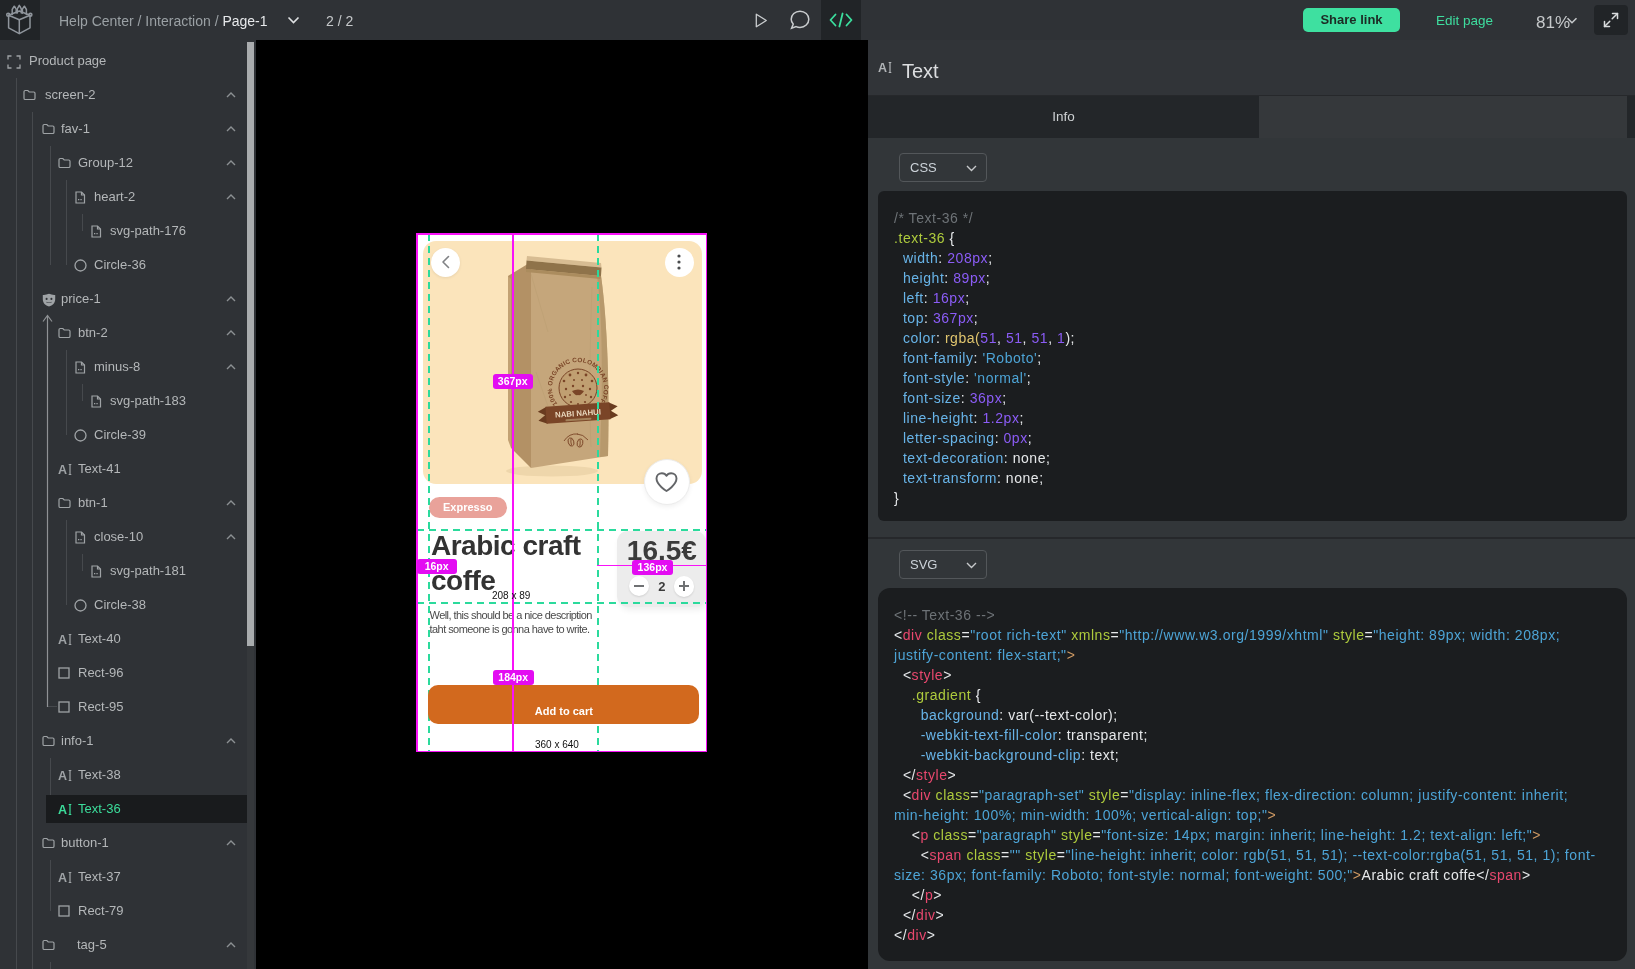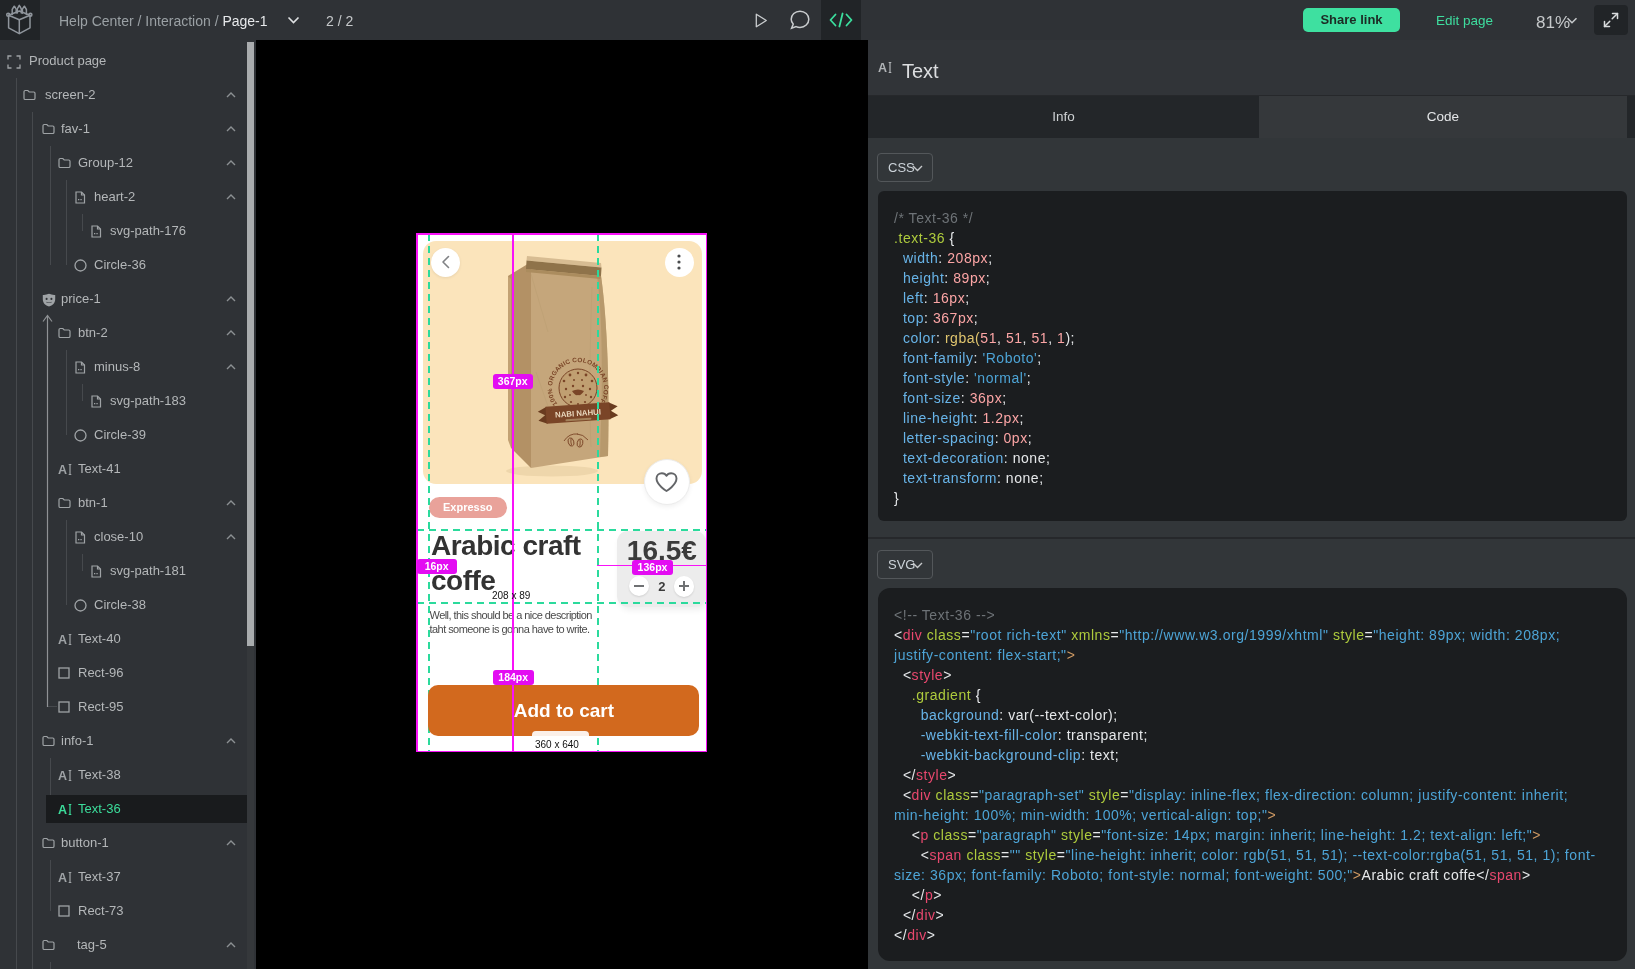--- a/index.html
+++ b/index.html
@@ -10,23 +10,23 @@
 #canvas{position:absolute;left:256px;top:40px;width:612px;height:929px;background:#000;}
 #rpanel{position:absolute;left:868px;top:40px;width:767px;height:929px;background:#323639;}
 .row{position:absolute;height:34px;line-height:34px;font-size:13px;color:#b4b7b9;white-space:nowrap;}
 .guide{position:absolute;width:1px;background:#46494d;}
 .chev{position:absolute;width:10px;height:6px;}
 .lbl{position:absolute;z-index:9;background:#e30cf2;color:#fff;font-size:10.5px;font-weight:bold;border-radius:3px;text-align:center;line-height:14px;height:15px;}
 .mline{position:absolute;z-index:8;background:#f911f9;}
 .dashv{position:absolute;z-index:3;width:2px;background:repeating-linear-gradient(to bottom,#2bda9c 0 7px,transparent 7px 12px);}
 .dashh{position:absolute;z-index:6;height:2px;background:repeating-linear-gradient(to right,#2bda9c 0 7px,transparent 7px 12px);}
 .cl{height:20px;line-height:20px;font-size:14px;letter-spacing:0.55px;white-space:pre;color:#e6e8ea;}
-.c{color:#6e7377;} .s{color:#aecb3d;} .p{color:#68b4e8;} .n{color:#fca5a5;}
+.c{color:#6e7377;} .s{color:#aecb3d;} .p{color:#68b4e8;} .n{color:#8b5cf6;}
 .y{color:#e0c56e;} .o{color:#4da4d6;} .r{color:#e8486e;} .t{color:#cf9a63;}
-.dd{position:absolute;width:56px;height:29px;border:1px solid #53575a;border-radius:4px;color:#ccd3d9;font-size:13px;line-height:27px;padding-left:10px;}
+.dd{position:absolute;width:88px;height:29px;border:1px solid #53575a;border-radius:4px;color:#ccd3d9;font-size:13px;line-height:27px;padding-left:10px;margin-left:22px;}
 </style></head>
 <body>
 
 <div id="topbar">
 <div class="tile" style="left:0;"></div>
 <svg class="abs" style="left:0;top:0;" width="40" height="40" viewBox="0 0 40 40" fill="none" stroke="#8f959c" stroke-width="1.5" stroke-linejoin="round" stroke-linecap="round">
 <path d="M12.2 14.5 V9.5 L14.2 6.2 L16.2 9.2 V13"></path>
 <path d="M17.3 13 V8.8 L19.3 5.4 L21.3 8.8 V13"></path>
 <path d="M22.4 13.2 V9.2 L24.4 6.2 L26.4 9.5 V14.5"></path>
 <path d="M13.7 7.1 L14.6 6.2 L15.5 7.5" stroke-width="1"></path>
@@ -238,21 +238,21 @@
     </svg>
 <svg style="left:58px;top:831px;position:absolute;" width="15" height="13" viewBox="0 0 15 13" fill="none">
       <text x="0" y="11" font-size="12.5" font-weight="bold" font-family="Liberation Sans" fill="#9fa3a6">A</text>
       <path d="M12 1.5 V11.5" stroke="#9fa3a6" stroke-width="1.2"></path>
       <path d="M10.7 1.5 H13.3 M10.7 11.5 H13.3" stroke="#9fa3a6" stroke-width="1"></path>
     </svg>
 <div class="row" style="left:78px;top:820px;color:#b4b7b9;">Text-37</div>
 <svg style="left:58px;top:865px;position:absolute;" width="12" height="12" viewBox="0 0 12 12" fill="none" stroke="#9fa3a6" stroke-width="1.3">
       <rect x="1" y="1" width="10" height="10"></rect>
     </svg>
-<div class="row" style="left:78px;top:854px;color:#b4b7b9;">Rect-73</div>
+<div class="row" style="left:78px;top:854px;color:#b4b7b9;">Rect-79</div>
 <svg style="left:42px;top:899px;position:absolute;" width="13" height="12" viewBox="0 0 13 12" fill="none" stroke="#9fa3a6" stroke-width="1.2">
       <path d="M1 2.8 C1 2 1.5 1.5 2.3 1.5 H4.8 L6.2 3 H10.7 C11.5 3 12 3.5 12 4.3 V9.2 C12 10 11.5 10.5 10.7 10.5 H2.3 C1.5 10.5 1 10 1 9.2 Z"></path>
     </svg>
 <div class="row" style="left:61px;top:888px;color:#b4b7b9;margin-left:16px;">tag-5</div>
 <svg class="chev" style="left:226px;top:902px;" viewBox="0 0 10 6" fill="none" stroke="#8c9093" stroke-width="1.4">
       <path d="M1 5 L5 1 L9 5"></path>
     </svg>
 <svg class="abs" style="left:41px;top:272px;" width="13" height="395" viewBox="0 0 13 395" fill="none" stroke="#8f9295" stroke-width="1.2">
       <path d="M6.5 4 V395"></path>
       <path d="M2 9.5 L6.5 3.5 L11 9.5"></path>
@@ -333,21 +333,21 @@
 <div class="abs" style="left:175px;top:488px;width:172px;font-size:28px;line-height:35px;font-weight:bold;color:#333;letter-spacing:-0.5px;">Arabic craft coffe</div>
 <div class="abs" style="left:173.5px;top:569px;font-size:11px;letter-spacing:-0.55px;line-height:13.6px;color:#4a4a4a;white-space:nowrap;">Well, this should be a nice description<br>taht someone is gonna have to write.</div>
 <div class="abs" style="z-index:5;left:361.3px;top:490.8px;width:89.2px;height:76px;background:#ececec;border-radius:11px;box-shadow:2px 3px 6px rgba(0,0,0,0.07);"></div>
 <div class="abs" style="z-index:5;left:361.3px;top:494.5px;width:89.2px;font-size:28px;font-weight:bold;color:#3b3b3b;text-align:center;">16.5€</div>
 <div class="abs" style="z-index:5;left:372.9px;top:535.8px;width:20.5px;height:20.5px;background:#fff;border-radius:50%;box-shadow:0 1px 2px rgba(0,0,0,0.12);"></div>
 <div class="abs" style="z-index:5;left:378.2px;top:545px;width:10px;height:2px;background:#6f7173;"></div>
 <div class="abs" style="z-index:5;left:392.9px;top:539px;width:26px;font-size:13px;font-weight:bold;color:#3b3b3b;text-align:center;">2</div>
 <div class="abs" style="z-index:5;left:417.8px;top:536px;width:20.5px;height:20.5px;background:#fff;border-radius:50%;box-shadow:0 1px 2px rgba(0,0,0,0.12);"></div>
 <div class="abs" style="z-index:5;left:423.1px;top:545.2px;width:10px;height:2px;background:#6f7173;"></div>
 <div class="abs" style="z-index:5;left:427.1px;top:541.2px;width:2px;height:10px;background:#6f7173;"></div>
-<div class="abs" style="z-index:5;left:172.4px;top:645px;width:271px;height:51px;background:#d2691e;border-radius:10px;color:#fff;font-size:19px;font-weight:bold;text-align:center;line-height:52.3px;">Add to cart</div>
+<div class="abs" style="z-index:5;left:172.4px;top:645px;width:271px;height:39px;background:#d2691e;border-radius:10px;color:#fff;font-size:11px;font-weight:bold;text-align:center;line-height:52.3px;">Add to cart</div>
 <div class="abs" style="z-index:5;left:275.6px;top:691px;width:57px;height:18px;background:rgba(255,255,255,0.9);border-radius:4px;"></div>
 <div class="dashv" style="left:171.6px;top:193.5px;height:517.5px;"></div>
 <div class="dashv" style="left:340.7px;top:193.5px;height:517.5px;"></div>
 <div class="dashh" style="left:160.5px;top:489px;width:290px;"></div>
 <div class="dashh" style="left:160.5px;top:562px;width:290px;"></div>
 <div class="mline" style="left:160px;top:193.5px;width:1.5px;height:518px;"></div>
 <div class="mline" style="left:449.5px;top:193.5px;width:1.5px;height:518px;"></div>
 <div class="mline" style="left:160px;top:193px;width:291px;height:1.5px;"></div>
 <div class="mline" style="left:160px;top:710.5px;width:291px;height:1.5px;"></div>
 <div class="mline" style="left:256px;top:193.5px;width:1.5px;height:518px;"></div>
@@ -364,21 +364,20 @@
 <svg class="abs" style="left:10px;top:21px;" width="15" height="13" viewBox="0 0 15 13" fill="none">
       <text x="0" y="11" font-size="12.5" font-weight="bold" font-family="Liberation Sans" fill="#b0b3b6">A</text>
       <path d="M12 1.5 V11.5" stroke="#b0b3b6" stroke-width="1.2"></path>
       <path d="M10.7 1.5 H13.3 M10.7 11.5 H13.3" stroke="#b0b3b6" stroke-width="1"></path>
     </svg>
 <div class="abs" style="left:34px;top:20px;font-size:20px;color:#dcdee0;">Text</div>
 <div class="abs" style="left:0;top:55px;width:767px;height:1px;background:#26282b;"></div>
 <div class="abs" style="left:0;top:56px;width:767px;height:42px;background:#232629;"></div>
 <div class="abs" style="left:391px;top:56px;width:368px;height:42px;background:#35383b;"></div>
 <div class="abs" style="left:0;top:56px;width:391px;height:42px;line-height:42px;text-align:center;font-size:13.5px;color:#cdd0d2;">Info</div>
-<div class="abs" style="left:391px;top:56px;width:368px;height:42px;line-height:42px;text-align:center;font-size:13.5px;color:#e4e6e8;">Code</div>
 <div class="abs" style="left:0;top:98px;width:767px;height:831px;background:#323639;"></div>
 <div class="dd" style="left:9px;top:112.5px;">CSS<svg style="position:absolute;right:9px;top:11px;" width="11" height="7" viewBox="0 0 11 7" fill="none" stroke="#c6c9cb" stroke-width="1.4">
         <path d="M1 1 L5.5 5.5 L10 1"></path>
       </svg></div>
 <div class="abs" style="left:10px;top:151px;width:749px;height:330px;background:#1b1d1f;border-radius:6px;padding:17px 0 0 16px;">
 <div class="cl"><span class="c">/* Text-36 */</span></div>
 <div class="cl"><span class="s">.text-36</span> {</div>
 <div class="cl">&nbsp;&nbsp;<span class="p">width</span>: <span class="n">208px</span>;</div>
 <div class="cl">&nbsp;&nbsp;<span class="p">height</span>: <span class="n">89px</span>;</div>
 <div class="cl">&nbsp;&nbsp;<span class="p">left</span>: <span class="n">16px</span>;</div>

